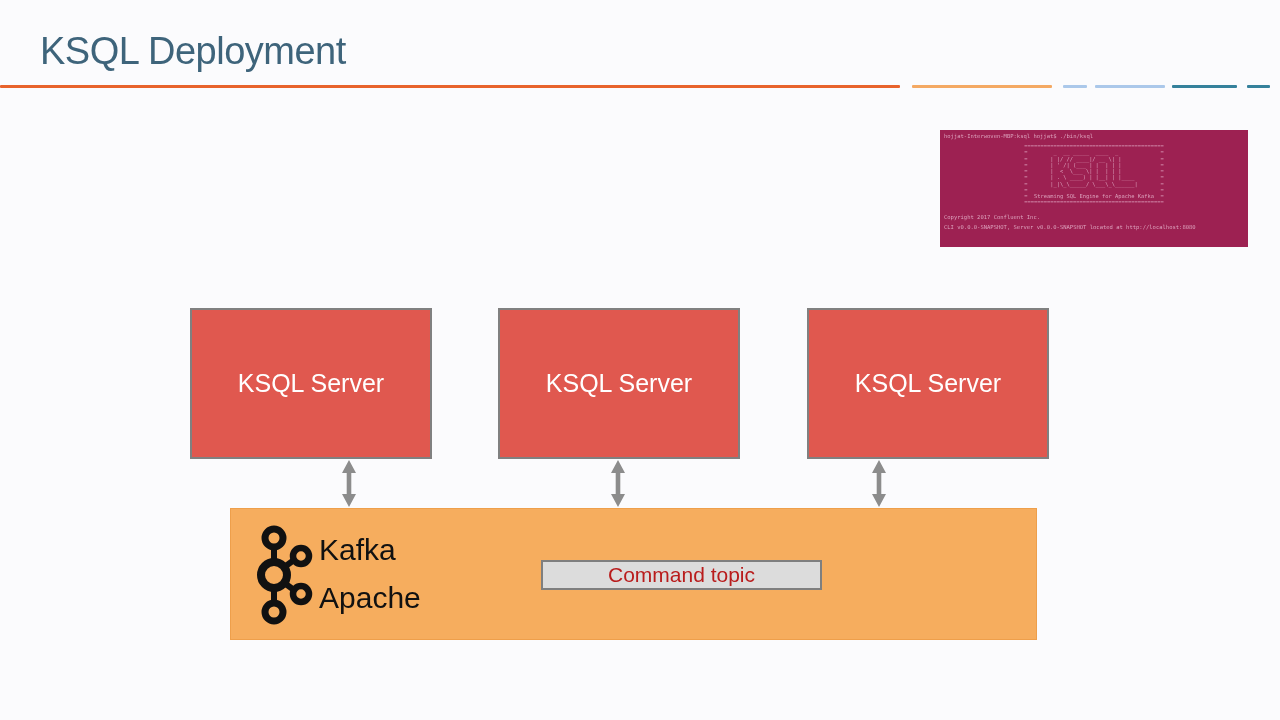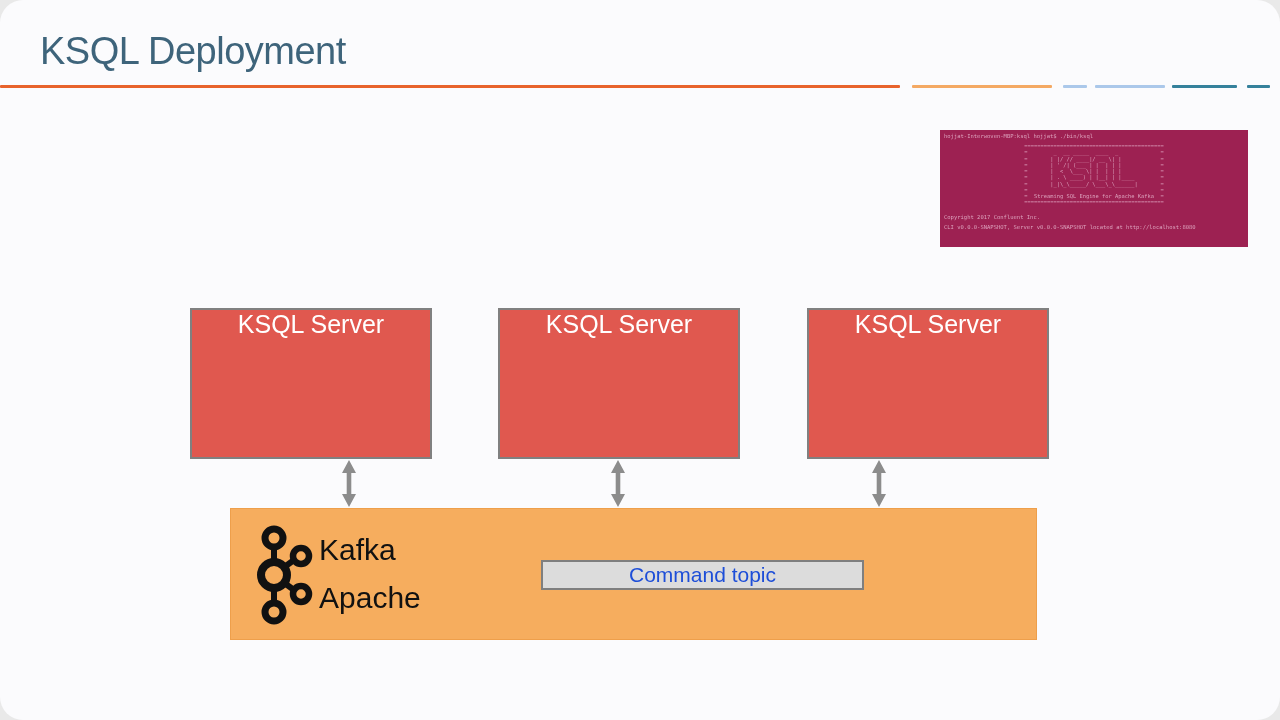--- a/index.html
+++ b/index.html
@@ -1,17 +1,17 @@
 <!DOCTYPE html>
 <html><head>
 <meta charset="utf-8">
 <style>
   html,body{margin:0;padding:0;}
   body{font-family:"Liberation Sans",sans-serif;background:#e9e9e9;}
-  .slide{position:relative;width:1280px;height:720px;background:#fbfbfd;overflow:hidden;border-radius:23px;}
+  .slide{position:relative;width:1280px;height:720px;background:#fbfbfd;overflow:hidden;}
 
   
   .title{position:absolute;left:40px;top:30px;font-size:38px;font-weight:400;letter-spacing:-0.5px;}
 
   
   .seg{position:absolute;top:85px;height:3px;border-radius:1px;}
   .seg1{left:0;width:900px;}
   .seg2{left:912px;width:140px;}
   .seg3{left:1063px;width:24px;}
   .seg4{left:1095px;width:70px;}
@@ -23,42 +23,42 @@
     box-sizing:border-box;padding:3px 4px;font-family:"DejaVu Sans Mono",monospace;}
   .term-prompt{font-size:5.5px;white-space:nowrap;}
   .term-art-wrap{text-align:center;margin-top:4px;}
   .term-art{display:inline-block;margin:0;font-family:"DejaVu Sans Mono",monospace;
     font-size:5.4px;line-height:1.16;text-align:left;}
   .term-copyright{margin-top:6px;font-size:5.5px;white-space:nowrap;}
   .term-cli{margin-top:4px;font-size:5.5px;white-space:nowrap;}
 
   
   .server{position:absolute;top:308px;width:242px;height:151px;box-sizing:border-box;
-    border:2px solid #808080;display:flex;align-items:flex-start;justify-content:center;
+    border:2px solid #808080;display:flex;align-items:center;justify-content:center;
     color:#ffffff;font-size:25px;}
   .server.s1{left:190px;}
   .server.s2{left:498px;}
   .server.s3{left:807px;}
 
   
   .arrow{position:absolute;top:460px;width:16px;height:47px;}
   .arrow.a1{left:341px;}
   .arrow.a2{left:610px;}
   .arrow.a3{left:871px;}
   .arrow svg{display:block;width:16px;height:47px;}
 
   
   .kafka-box{position:absolute;left:230px;top:508px;width:807px;height:132px;
     box-sizing:border-box;border:1px solid #ee9f4b;}
   .kafka-logo{position:absolute;left:22px;top:16px;width:62px;height:100px;}
   .kafka-label{position:absolute;left:88px;top:17px;font-size:30px;line-height:48px;
     color:#111111;}
-  .command-topic{position:absolute;left:310px;top:51px;width:323px;height:30px;
+  .command-topic{position:absolute;left:310px;top:51px;width:281px;height:30px;
     box-sizing:border-box;border:2px solid #7f7f7f;display:flex;align-items:center;
-    justify-content:center;font-size:21px;color:#1d4ed8;}
+    justify-content:center;font-size:21px;color:#b91c1c;}
 </style>
 </head>
 <body>
 
 <div class="slide" style="background-color: rgb(251, 251, 253);">
 
   <div class="title" style="color: rgb(62, 100, 123);">KSQL Deployment</div>
 
   <div>
     <div class="seg seg1" style="background-color: rgb(232, 99, 44);"></div>

